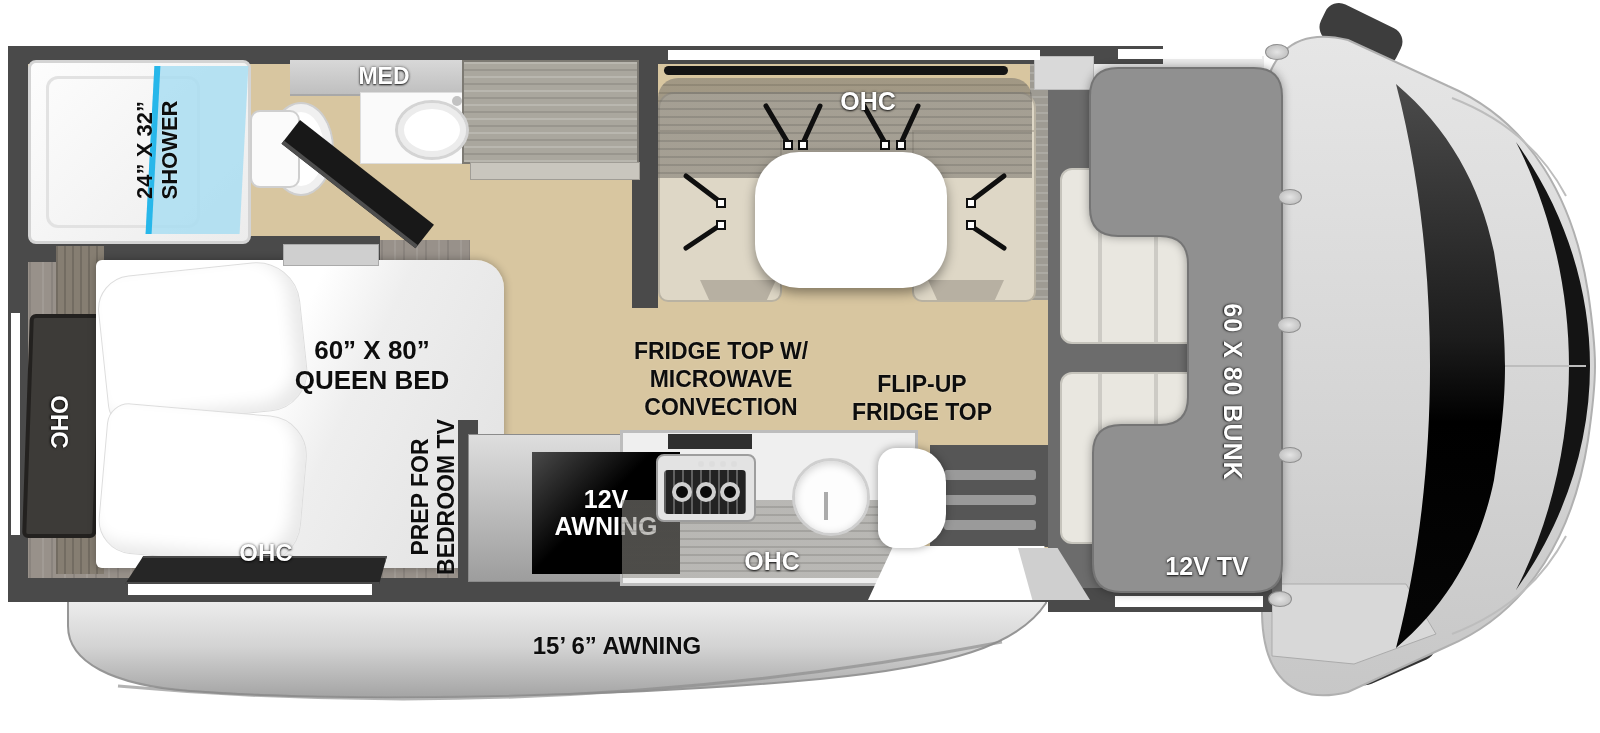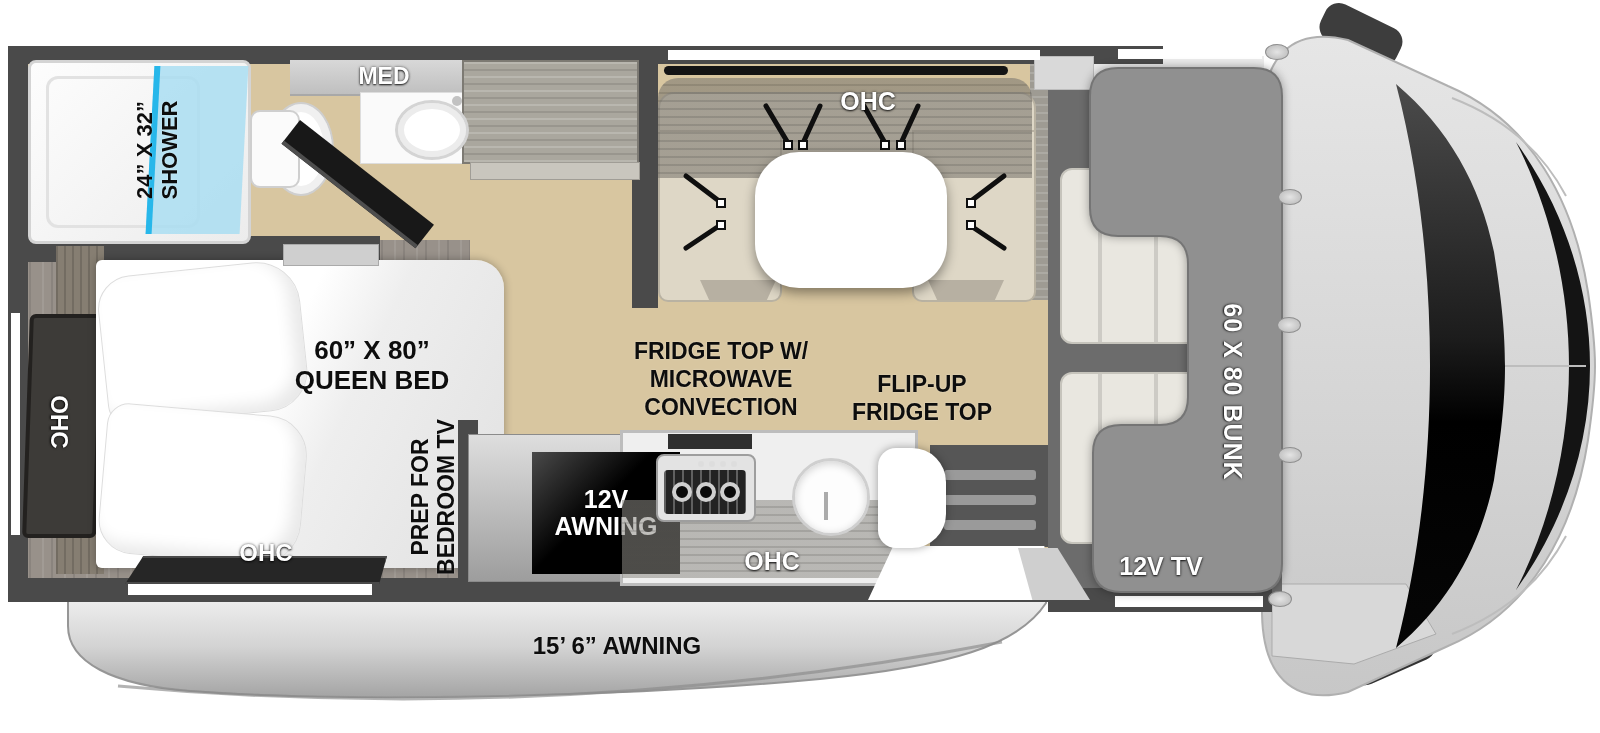--- a/index.html
+++ b/index.html
@@ -295,21 +295,21 @@
   </div>
   <div class="lb w" style="left:334px;top:62px;width:100px;height:28px;font-size:23px">
       <span>MED</span>
     </div>
   <div class="lb w" style="left:808px;top:88px;width:120px;height:26px;font-size:25px">
       <span>OHC</span>
     </div>
   <div class="lb w rcw" style="left:1058px;top:372px;width:350px;height:40px;font-size:25px;letter-spacing:1px">
       <span>60 X 80 BUNK</span>
     </div>
-  <div class="lb w" style="left:1091px;top:552px;width:140px;height:28px;font-size:25px">
+  <div class="lb w" style="left:1137px;top:552px;width:140px;height:28px;font-size:25px">
       <span>12V TV</span>
     </div>
   <div class="lb b" style="left:242px;top:336px;width:260px;height:60px;font-size:26px">
     <span>60” X 80”</span>
     <span>QUEEN BED</span>
   </div>
   <div class="lb w rcw" style="left:-1px;top:408px;width:120px;height:28px;font-size:24px">
       <span>OHC</span>
     </div>
   <div class="lb w" style="left:206px;top:540px;width:120px;height:26px;font-size:24px">

